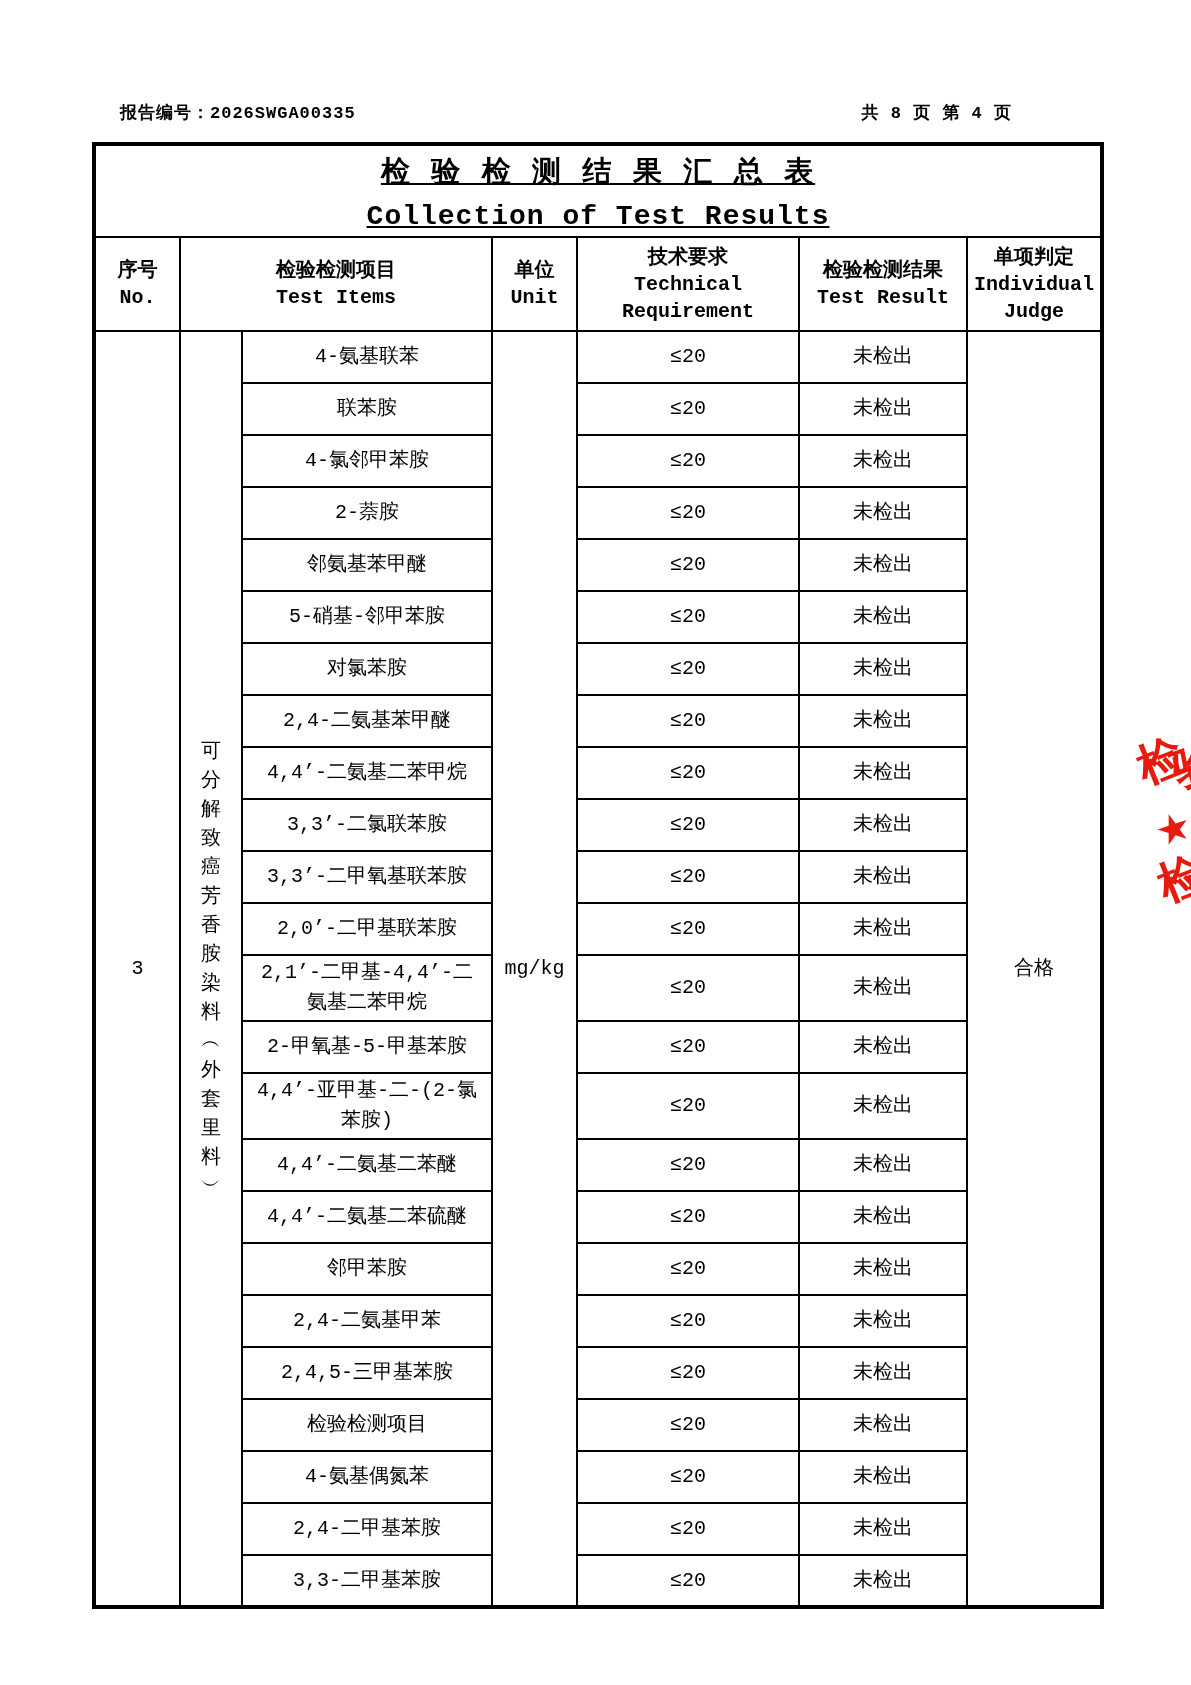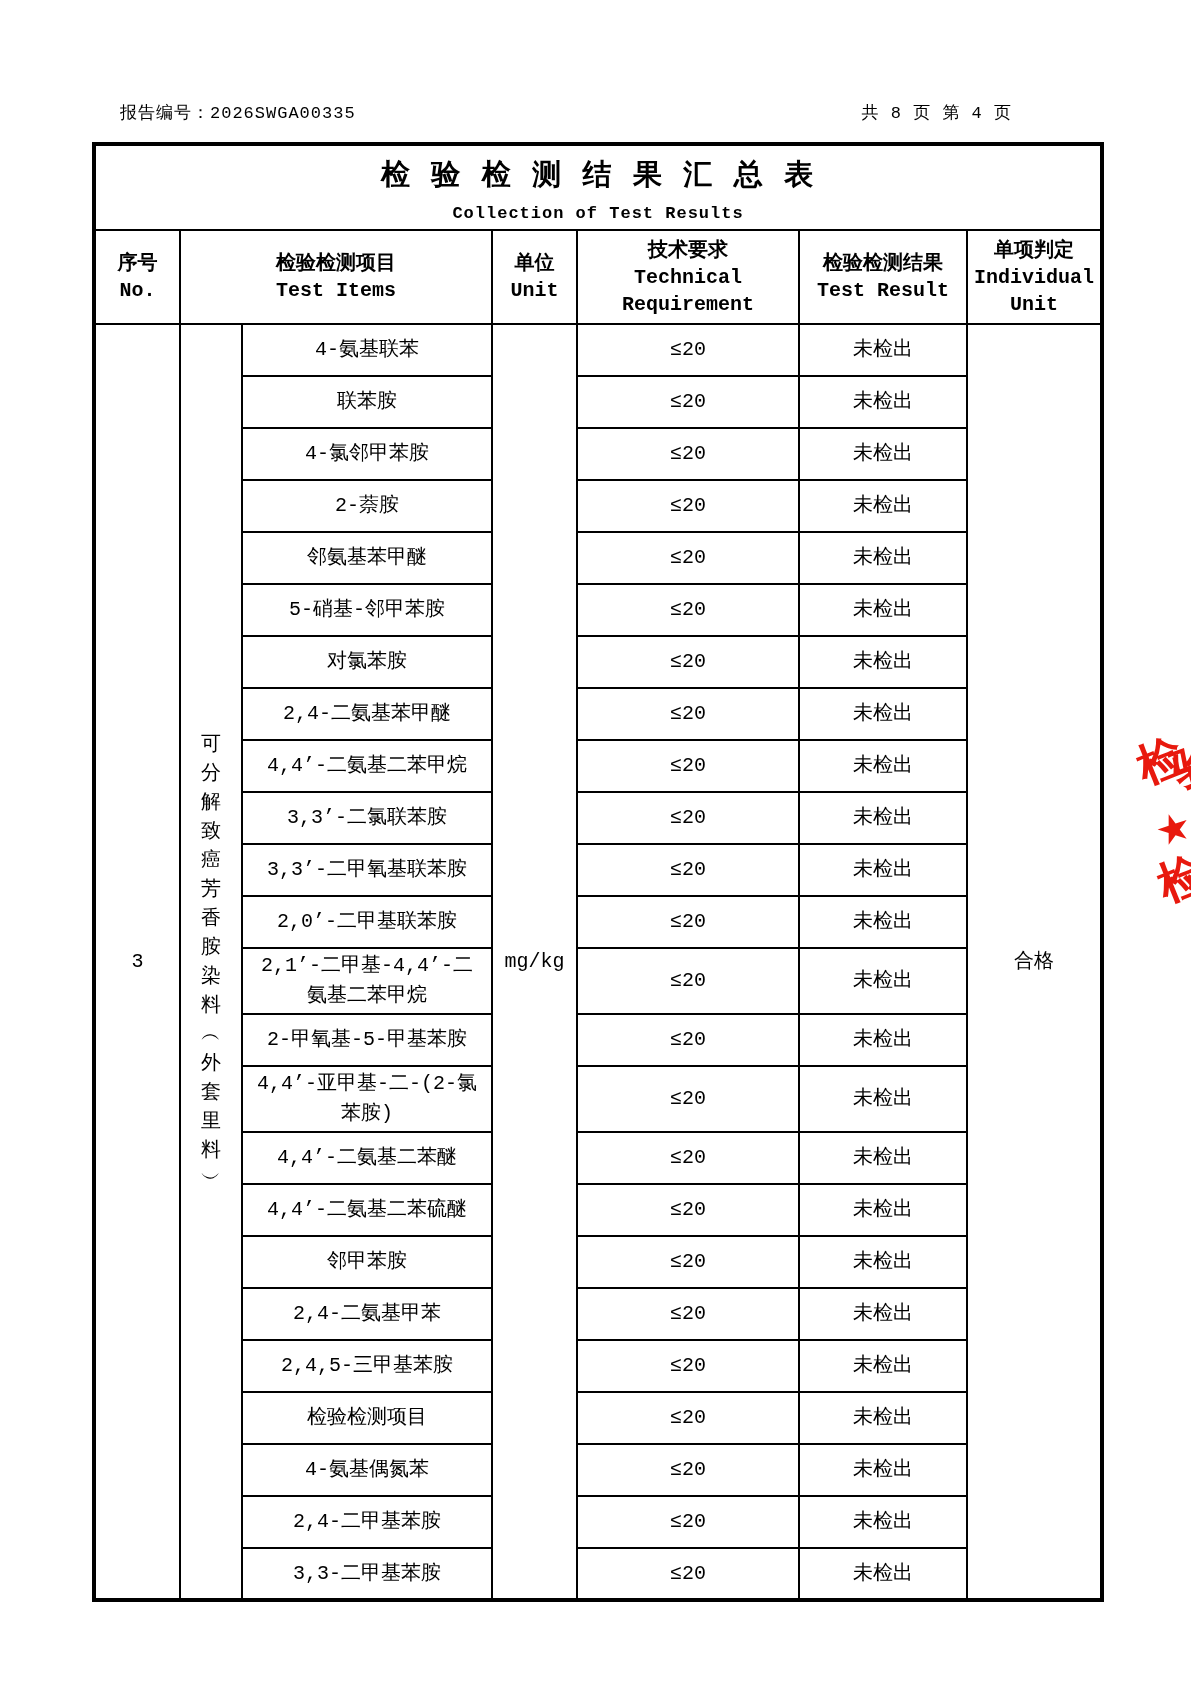--- a/index.html
+++ b/index.html
@@ -7,35 +7,35 @@
   body {
     position:relative;
     background:#ffffff;
     color:#000;
     overflow:hidden;
     font-family:"Liberation Mono","DejaVu Sans Mono",monospace;
   }
   .page-header {
     position:absolute; top:101px; left:120px; width:892px;
     display:flex; justify-content:space-between; align-items:baseline;
-    font-size:17px; font-weight:normal; letter-spacing:1px;
+    font-size:17px; font-weight:bold; letter-spacing:1px;
   }
   table.results {
     position:absolute; top:142px; left:92px; width:1008px;
     border-collapse:collapse; table-layout:fixed;
     border:4px solid #000;
   }
   table.results th, table.results td {
     border:2px solid #000;
     text-align:center; vertical-align:middle;
     overflow:hidden;
   }
-  .title-cell { height:86px; padding:6px 0 4px 0; }
+  .title-cell { height:86px; padding:6px 0 4px 0;text-decoration:underline; }
   .title-zh { font-size:29px; font-weight:bold; letter-spacing:2px; }
-  .title-en { font-size:17px; font-weight:bold; letter-spacing:1px; margin-top:9px; }
+  .title-en { font-size:28px; font-weight:bold; letter-spacing:1px; margin-top:9px; }
   .col-header th { height:94px; font-size:20px; font-weight:bold; padding:4px; line-height:27px; }
   tbody td { height:52px; font-size:20px; line-height:30px; padding:2px 6px; }
   td.cat { line-height:29px; padding:0; font-size:20px; }
   td.item { padding:2px 8px; }
   
   .stamp { position:absolute; z-index:5; color:#e8190e; }
   .stamp-main { left:1152px; top:734px; width:46px; transform:rotate(-10deg); }
   .s-char { font-size:46px; font-weight:bold; line-height:58px; transform:rotate(-12deg); }
   .s-star { font-size:56px; line-height:62px; transform:rotate(-80deg); }
   .s-paren { font-size:34px; font-weight:bold; transform:rotate(35deg); margin-left:22px; margin-top:-14px; }
@@ -85,21 +85,21 @@
       <th>
         <div>技术要求</div>
         <div>Technical Requirement</div>
       </th>
       <th>
         <div>检验检测结果</div>
         <div>Test Result</div>
       </th>
       <th>
         <div>单项判定</div>
-        <div>Individual Unit</div>
+        <div>Individual Judge</div>
       </th>
     </tr>
   </thead>
   <tbody id="tbody">
       <tr>
         <td class="seq" rowspan="24">3</td>
         <td class="cat" rowspan="24">可<br>分<br>解<br>致<br>癌<br>芳<br>香<br>胺<br>染<br>料<br>︵<br>外<br>套<br>里<br>料<br>︶</td>
         <td class="item">4-氨基联苯</td>
         <td class="unit" rowspan="24">mg/kg</td>
         <td class="req">≤20</td>

